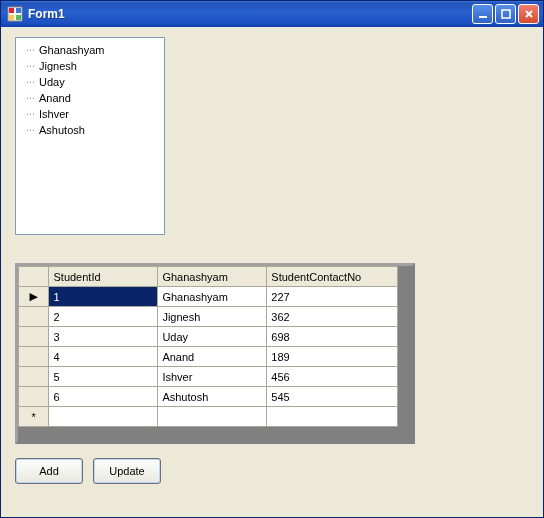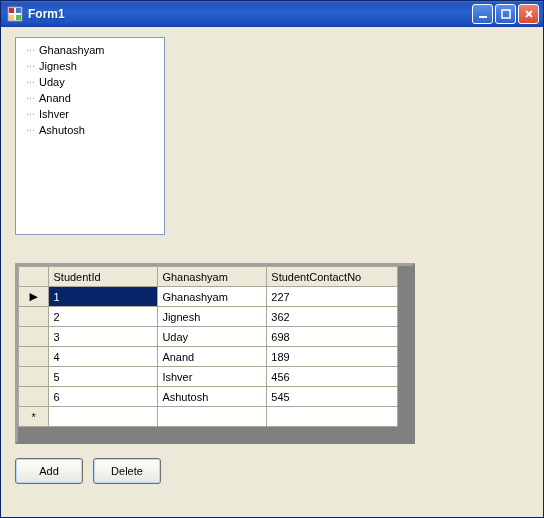--- a/index.html
+++ b/index.html
@@ -255,17 +255,17 @@
           <td></td>
           <td></td>
           <td></td>
         </tr>
       </tbody>
         </table>
     </div>
 
     <div class="btnrow">
       <button class="btn">Add</button>
-      <button class="btn">Delete</button>
+      <button class="btn">Update</button>
     </div>
 
   </div>
 </div>
 
 </body></html>

